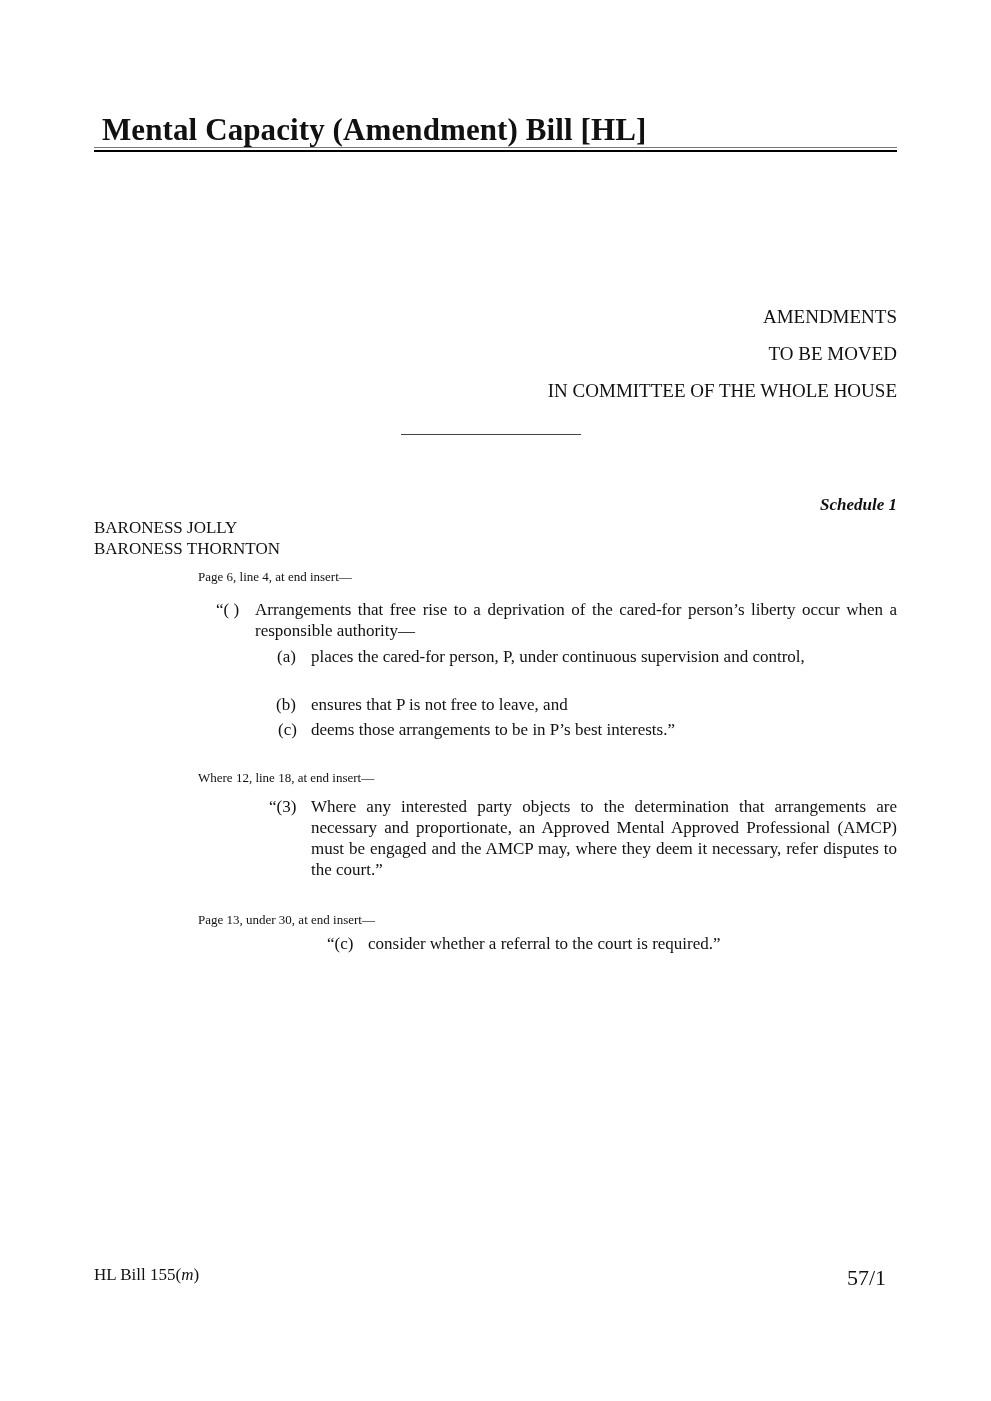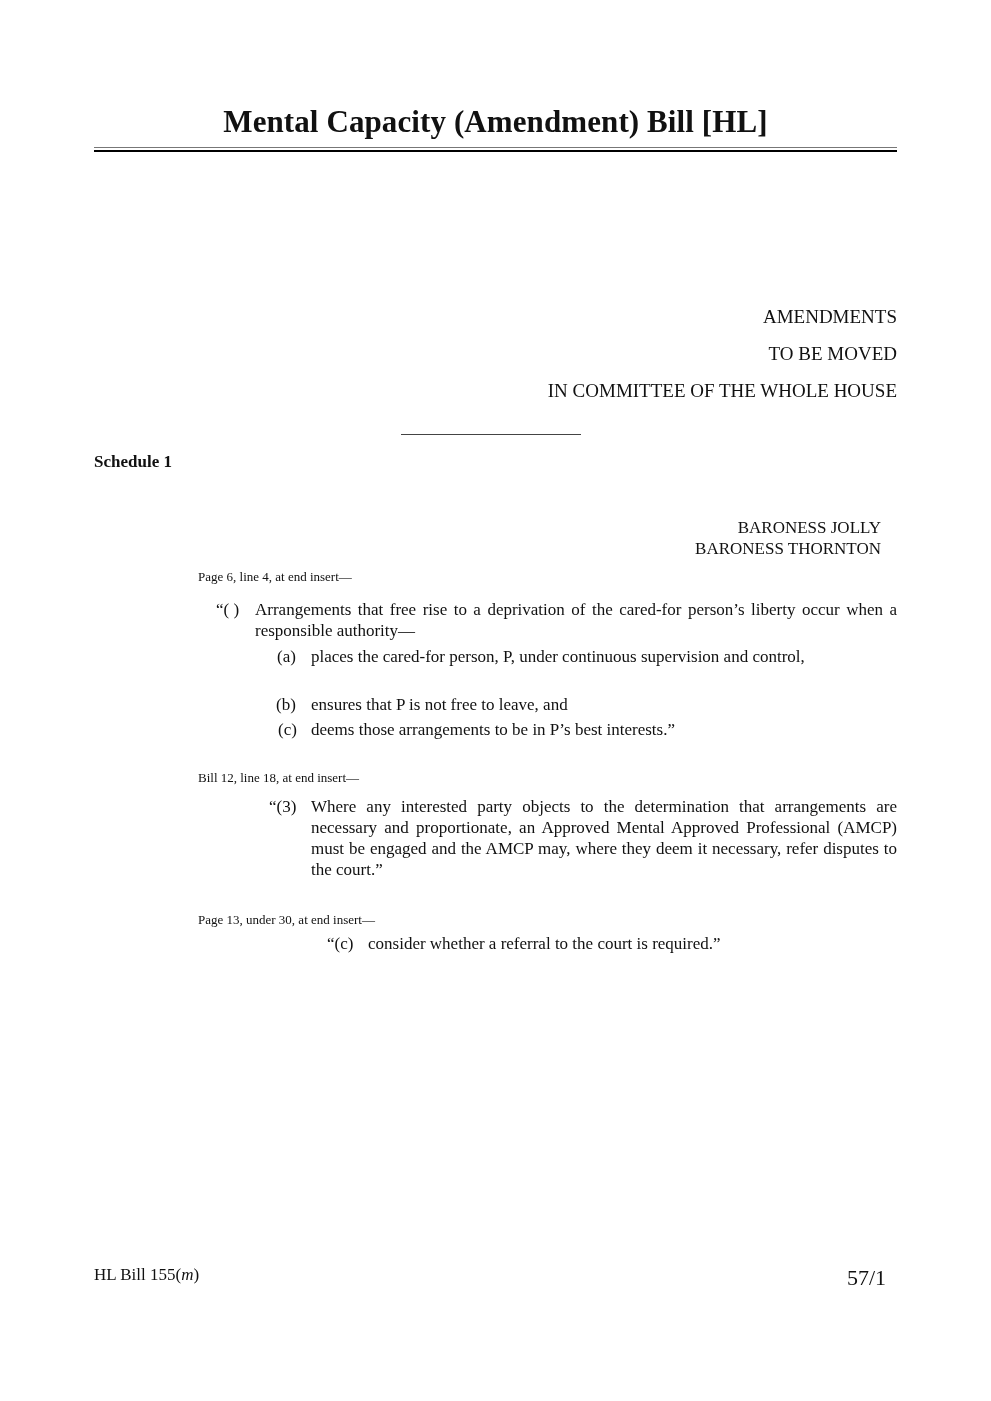--- a/index.html
+++ b/index.html
@@ -13,25 +13,24 @@
       position: relative;
       font-family: "Liberation Serif", "DejaVu Serif", serif;
       color: #111111;
       overflow: hidden;
     }
     .page-title {
       position: absolute;
       left: 94px;
       width: 803px;
       top: 104px;
-      text-align: center;
       font-size: 31px;
       font-weight: bold;
       letter-spacing: 0.1px;
-      margin: 0;
+      margin: 8px;
     }
     .rule-thin {
       position: absolute;
       left: 94px;
       width: 803px;
       top: 147px;
       height: 1px;
       background: #777777;
     }
     .rule-thick {
@@ -54,30 +53,31 @@
       left: 401px;
       width: 180px;
       top: 434px;
       height: 1px;
       background: #444444;
     }
     .schedule {
       position: absolute;
       left: 94px;
       width: 803px;
-      top: 452px;
-      text-align: left;
+      top: 495px;
+      text-align: right;
       font-size: 17px;
       font-weight: bold;
+      font-style: italic;
     }
     .mover {
       position: absolute;
-      left: 78px;
+      left: 94px;
       width: 803px;
-      text-align: right;
+      text-align: left;
       font-size: 17px;
     }
     .instr {
       position: absolute;
       left: 198px;
       font-size: 13px;
     }
     .amend-block {
       position: absolute;
       font-size: 17px;
@@ -145,21 +145,21 @@
     <span class="txt">ensures that P is not free to leave, and</span>
   </div>
 </div>
 <div class="amend-block" style="left:278px; width:619px; top:719px;">
   <div class="row">
     <span class="label" style="width:33px;">(c)</span>
     <span class="txt">deems those arrangements to be in P’s best interests.”</span>
   </div>
 </div>
 
-<div class="instr" style="top:770px;">Bill 12, line 18, at end insert—</div>
+<div class="instr" style="top:770px;">Where 12, line 18, at end insert—</div>
 <div class="amend-block" style="left:269px; width:628px; top:796px;">
   <div class="row">
     <span class="label" style="width:42px;">“(3)</span>
     <span class="txt">Where any interested party objects to the determination that arrangements are necessary and proportionate, an Approved Mental Approved Professional (AMCP) must be engaged and the AMCP may, where they deem it necessary, refer disputes to the court.”</span>
   </div>
 </div>
 
 <div class="instr" style="top:912px;">Page 13, under 30, at end insert—</div>
 <div class="amend-block" style="left:327px; width:570px; top:933px;">
   <div class="row">

